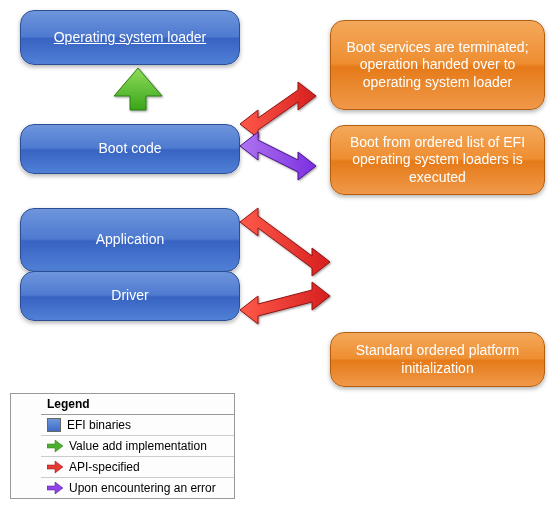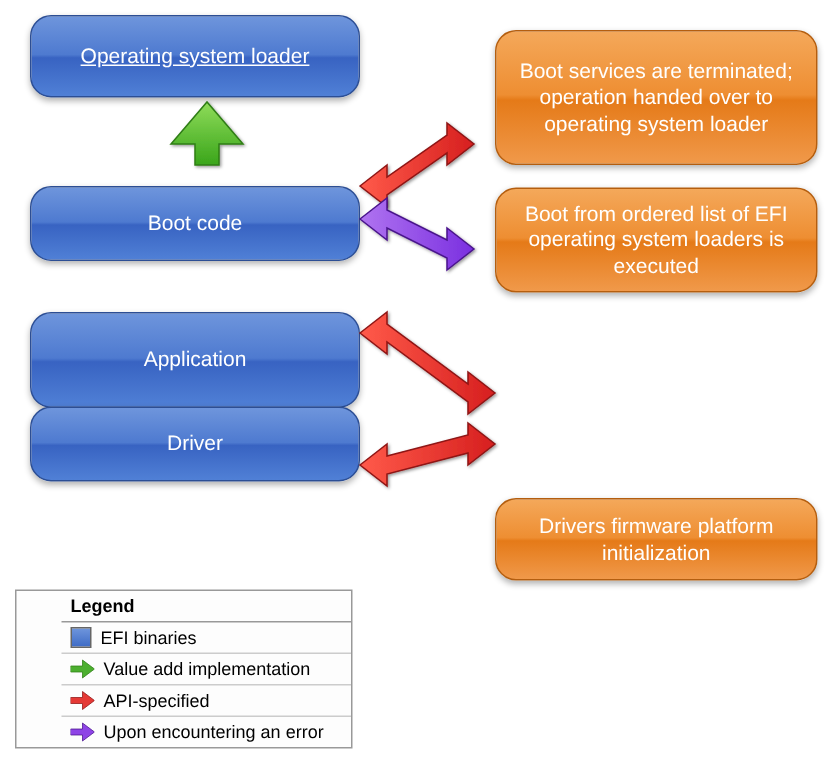--- a/index.html
+++ b/index.html
@@ -89,21 +89,21 @@
     <span>Driver</span>
   </div>
 
   <div class="box orange" style="left:330px; top:20px; width:215px; height:90px;">
     <span>Boot services are terminated; operation handed over to operating system loader</span>
   </div>
   <div class="box orange" style="left:330px; top:125px; width:215px; height:70px;">
     <span>Boot from ordered list of EFI operating system loaders is executed</span>
   </div>
   <div class="box orange" style="left:330px; top:332px; width:215px; height:55px;">
-    <span>Drivers firmware platform initialization</span>
+    <span>Standard ordered platform initialization</span>
   </div>
 
   <svg class="layer" width="557" height="522">
     <defs>
       <filter id="ds" x="-20%" y="-20%" width="140%" height="140%">
         <feDropShadow dx="1" dy="1" stdDeviation="1" flood-opacity="0.4"></feDropShadow>
       </filter>
       <linearGradient id="gGreen" x1="0" y1="0" x2="0" y2="1">
         <stop offset="0%" stop-color="#8fdc5a"></stop>
           <stop offset="100%" stop-color="#3aa51a"></stop>

